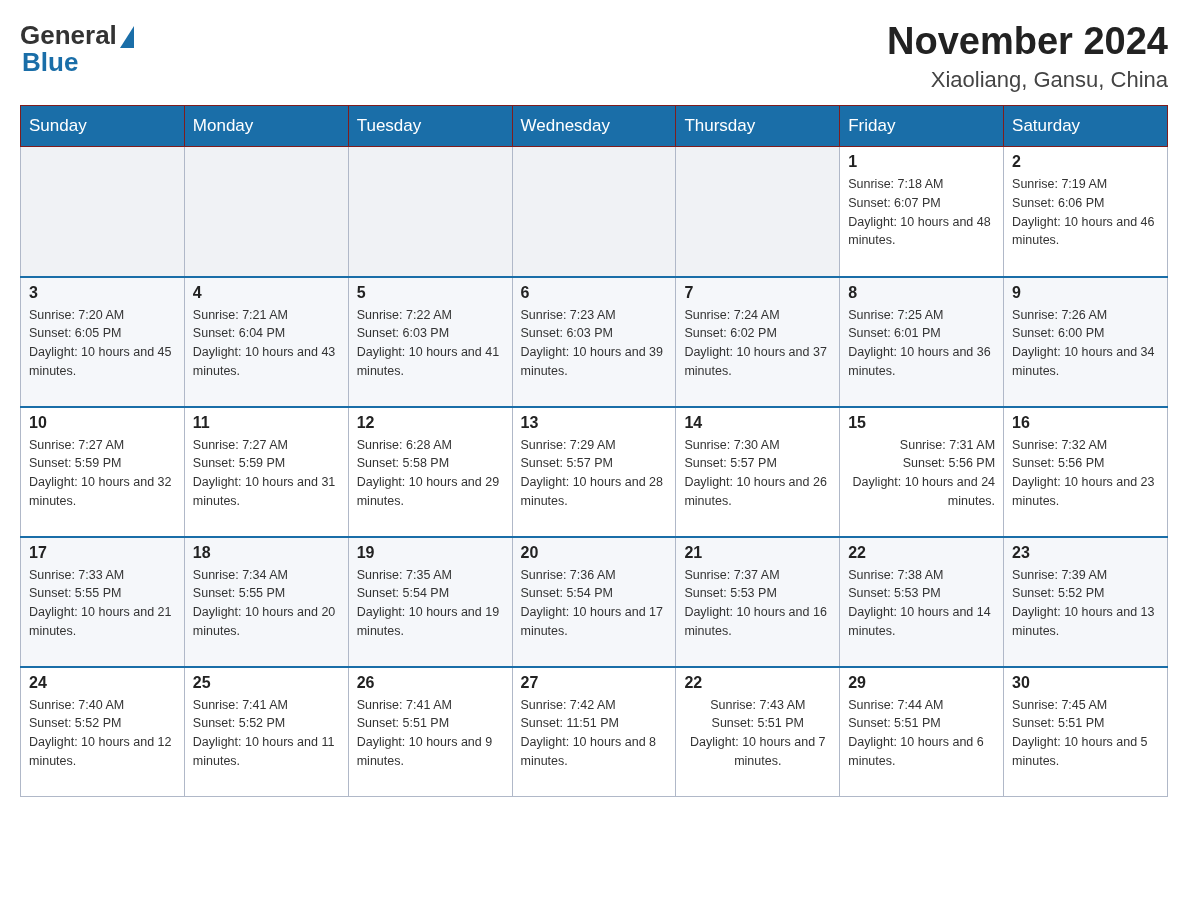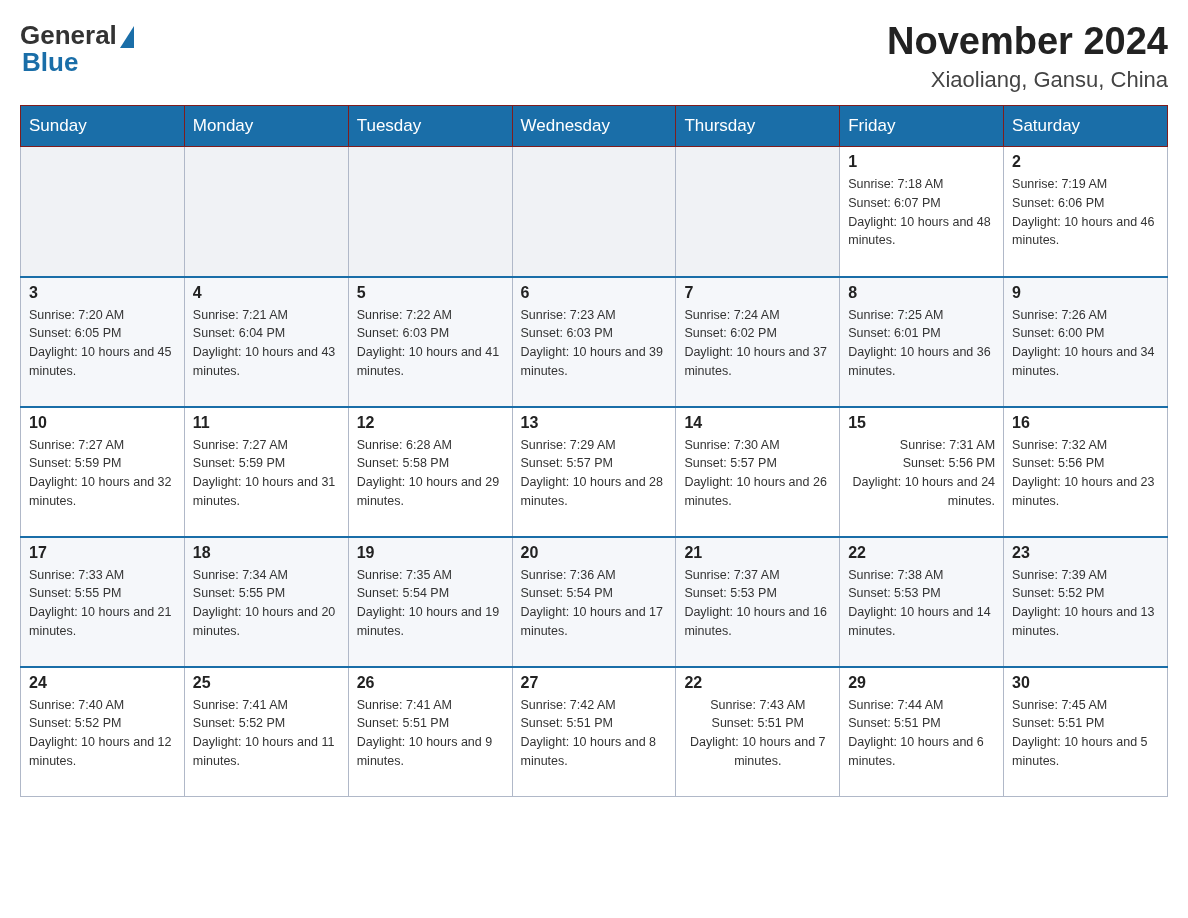--- a/index.html
+++ b/index.html
@@ -294,21 +294,21 @@
         </td>
         <td>
           <span class="day-number">26</span>
           <div class="day-info" style="white-space: pre-line;">Sunrise: 7:41 AM
 Sunset: 5:51 PM
 Daylight: 10 hours and 9 minutes.</div>
         </td>
         <td>
           <span class="day-number">27</span>
           <div class="day-info" style="white-space: pre-line;">Sunrise: 7:42 AM
-Sunset: 5:51 PM
+Sunset: 11:51 PM
 Daylight: 10 hours and 8 minutes.</div>
         </td>
         <td>
           <span class="day-number">22</span>
           <div class="day-info" style="white-space: pre-line; text-align: center;">Sunrise: 7:43 AM
 Sunset: 5:51 PM
 Daylight: 10 hours and 7 minutes.</div>
         </td>
         <td>
           <span class="day-number">29</span>

